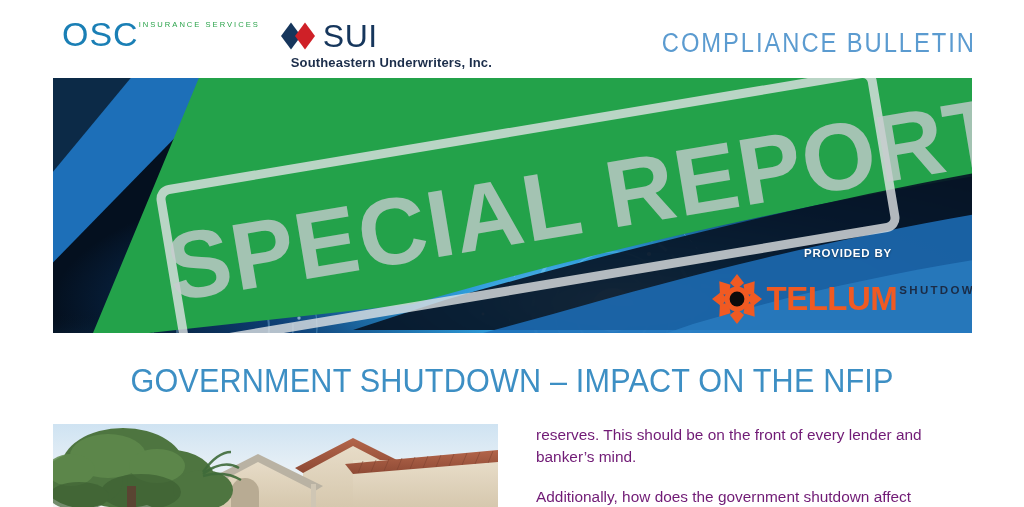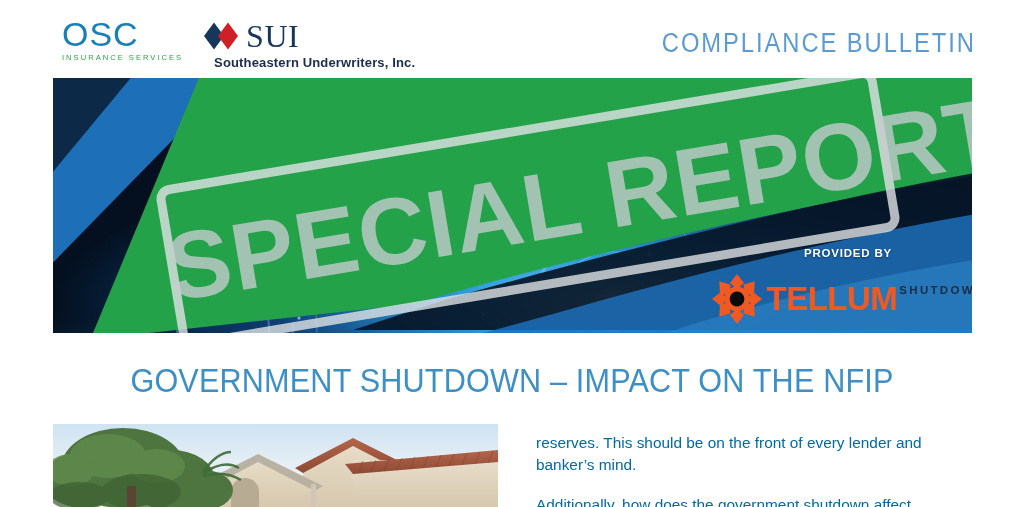--- a/index.html
+++ b/index.html
@@ -37,21 +37,20 @@
     left: 62px;
     top: 18px;
     display: flex;
     align-items: flex-start;
     gap: 20px;
   }
 
   
   .osc-logo {
     display: flex;
-    flex-direction: column;
     align-items: flex-start;
   }
   .osc-word {
     font-family: "Liberation Sans", sans-serif;
     font-size: 34px;
     font-weight: 400;
     letter-spacing: 1px;
     color: #1a7fb5;
     line-height: 0.98;
   }
@@ -75,21 +74,21 @@
     display: flex;
     align-items: center;
     gap: 7px;
   }
   .sui-diamond {
     width: 36px;
     height: 30px;
     position: relative;
   }
   .sui-word {
-    font-family: Liberation Serif, serif;
+    font-family: Liberation Sans, sans-serif;
     font-size: 32px;
     font-weight: 400;
     letter-spacing: 0.5px;
     color: #16365c;
     line-height: 1;
   }
   .sui-tag {
     font-family: "Liberation Sans", sans-serif;
     font-size: 13px;
     font-weight: 700;
@@ -250,25 +249,25 @@
     display: block;
   }
 
   .body-col {
     position: absolute;
     left: 536px;
     top: 424px;
     width: 418px;
   }
   .body-col p {
-    margin: 8px 0 17px 0;
+    margin: 0 0 17px 0;
     font-family: "Liberation Sans", sans-serif;
     font-size: 15.4px;
     line-height: 1.45;
-    color: #0369a1;
+    color: #701a75;
   }
 </style>
 </head>
 <body>
 
 <div class="page">
 
   <div class="masthead">
 
     <div class="logo-group">

